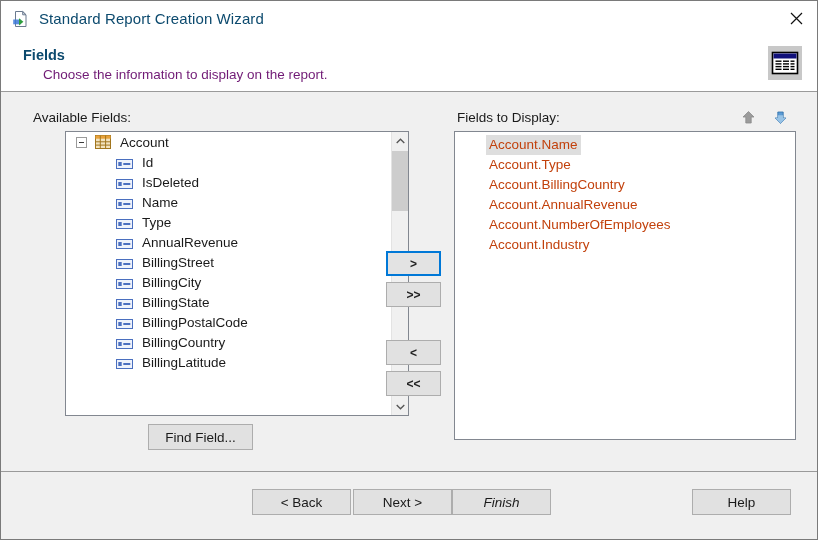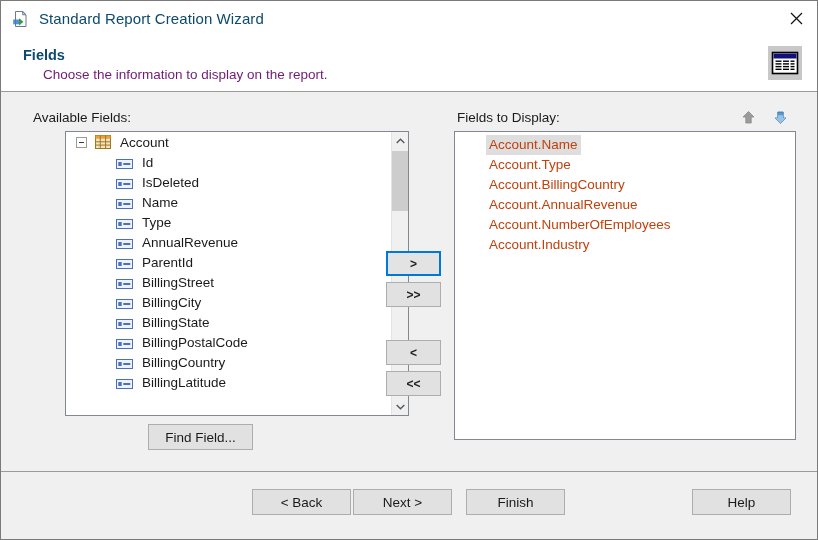--- a/index.html
+++ b/index.html
@@ -309,21 +309,21 @@
     font-size: 13.5px;
     color: #1a1a1a;
     display: flex;
     align-items: center;
     justify-content: center;
     cursor: default;
     padding: 12px;
   }
   #btn-back   { left: 251px; }
   #btn-next   { left: 352px; }
-  #btn-finish { left: 465px; }
+  #btn-finish { left: 451px; font-style: italic; }
   #btn-cancel { left: 578px; }
   #btn-help   { left: 691px; }
 </style>
 </head>
 <body>
 
 <div class="dialog">
 
   <div class="titlebar">
     <span class="title-icon">
@@ -427,28 +427,20 @@
                 <rect x="7.3" y="4" width="7" height="2" fill="#4a6fbf"></rect>
               </svg></span>
             <span>AnnualRevenue</span>
           </div>
           <div class="tree-row child">
             <span class="fld-icon"><svg width="17" height="10" viewBox="0 0 17 10">
                 <rect x="0.5" y="0.5" width="16" height="9" fill="#eef2fb" stroke="#4a6fbf" stroke-width="1"></rect>
                 <rect x="2.3" y="3" width="3.4" height="4" fill="#4a6fbf"></rect>
                 <rect x="7.3" y="4" width="7" height="2" fill="#4a6fbf"></rect>
               </svg></span>
-            <span>ParentId</span>
-          </div>
-          <div class="tree-row child">
-            <span class="fld-icon"><svg width="17" height="10" viewBox="0 0 17 10">
-                <rect x="0.5" y="0.5" width="16" height="9" fill="#eef2fb" stroke="#4a6fbf" stroke-width="1"></rect>
-                <rect x="2.3" y="3" width="3.4" height="4" fill="#4a6fbf"></rect>
-                <rect x="7.3" y="4" width="7" height="2" fill="#4a6fbf"></rect>
-              </svg></span>
             <span>BillingStreet</span>
           </div>
           <div class="tree-row child">
             <span class="fld-icon"><svg width="17" height="10" viewBox="0 0 17 10">
                 <rect x="0.5" y="0.5" width="16" height="9" fill="#eef2fb" stroke="#4a6fbf" stroke-width="1"></rect>
                 <rect x="2.3" y="3" width="3.4" height="4" fill="#4a6fbf"></rect>
                 <rect x="7.3" y="4" width="7" height="2" fill="#4a6fbf"></rect>
               </svg></span>
             <span>BillingCity</span>
           </div>

